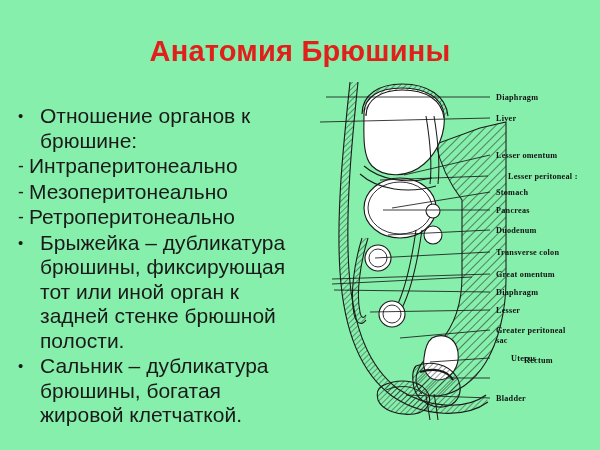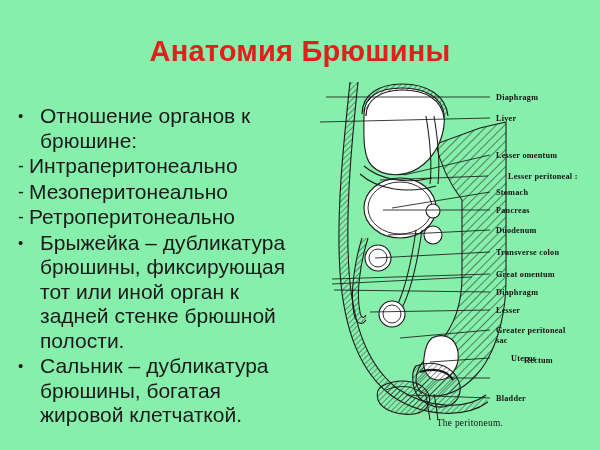--- a/index.html
+++ b/index.html
@@ -252,16 +252,15 @@
         <div class="lbl" style="left: 168px; top: 190px; margin-left: 8px;">Great omentum</div>
         <div class="lbl" style="left: 176px; top: 208px;">Diaphragm</div>
         <div class="lbl" style="left: 176px; top: 226px;">Lesser</div>
         <div class="lbl" style="left: 176px; top: 246px; font-family: Liberation Serif, serif;">Greater peritoneal
 sac</div>
         <div class="lbl" style="left: 176px; top: 274px; margin-left: 15px;">Uterus</div>
         <div class="lbl" style="left: 176px; top: 276px; padding-left: 28px;">Rectum</div>
         <div class="lbl" style="left: 176px; top: 314px;">Bladder</div>
       </div>
 
-    <div id="fig-caption">The peritoneum.</div>
   </div>
 
 </div>
 
 </body></html>

